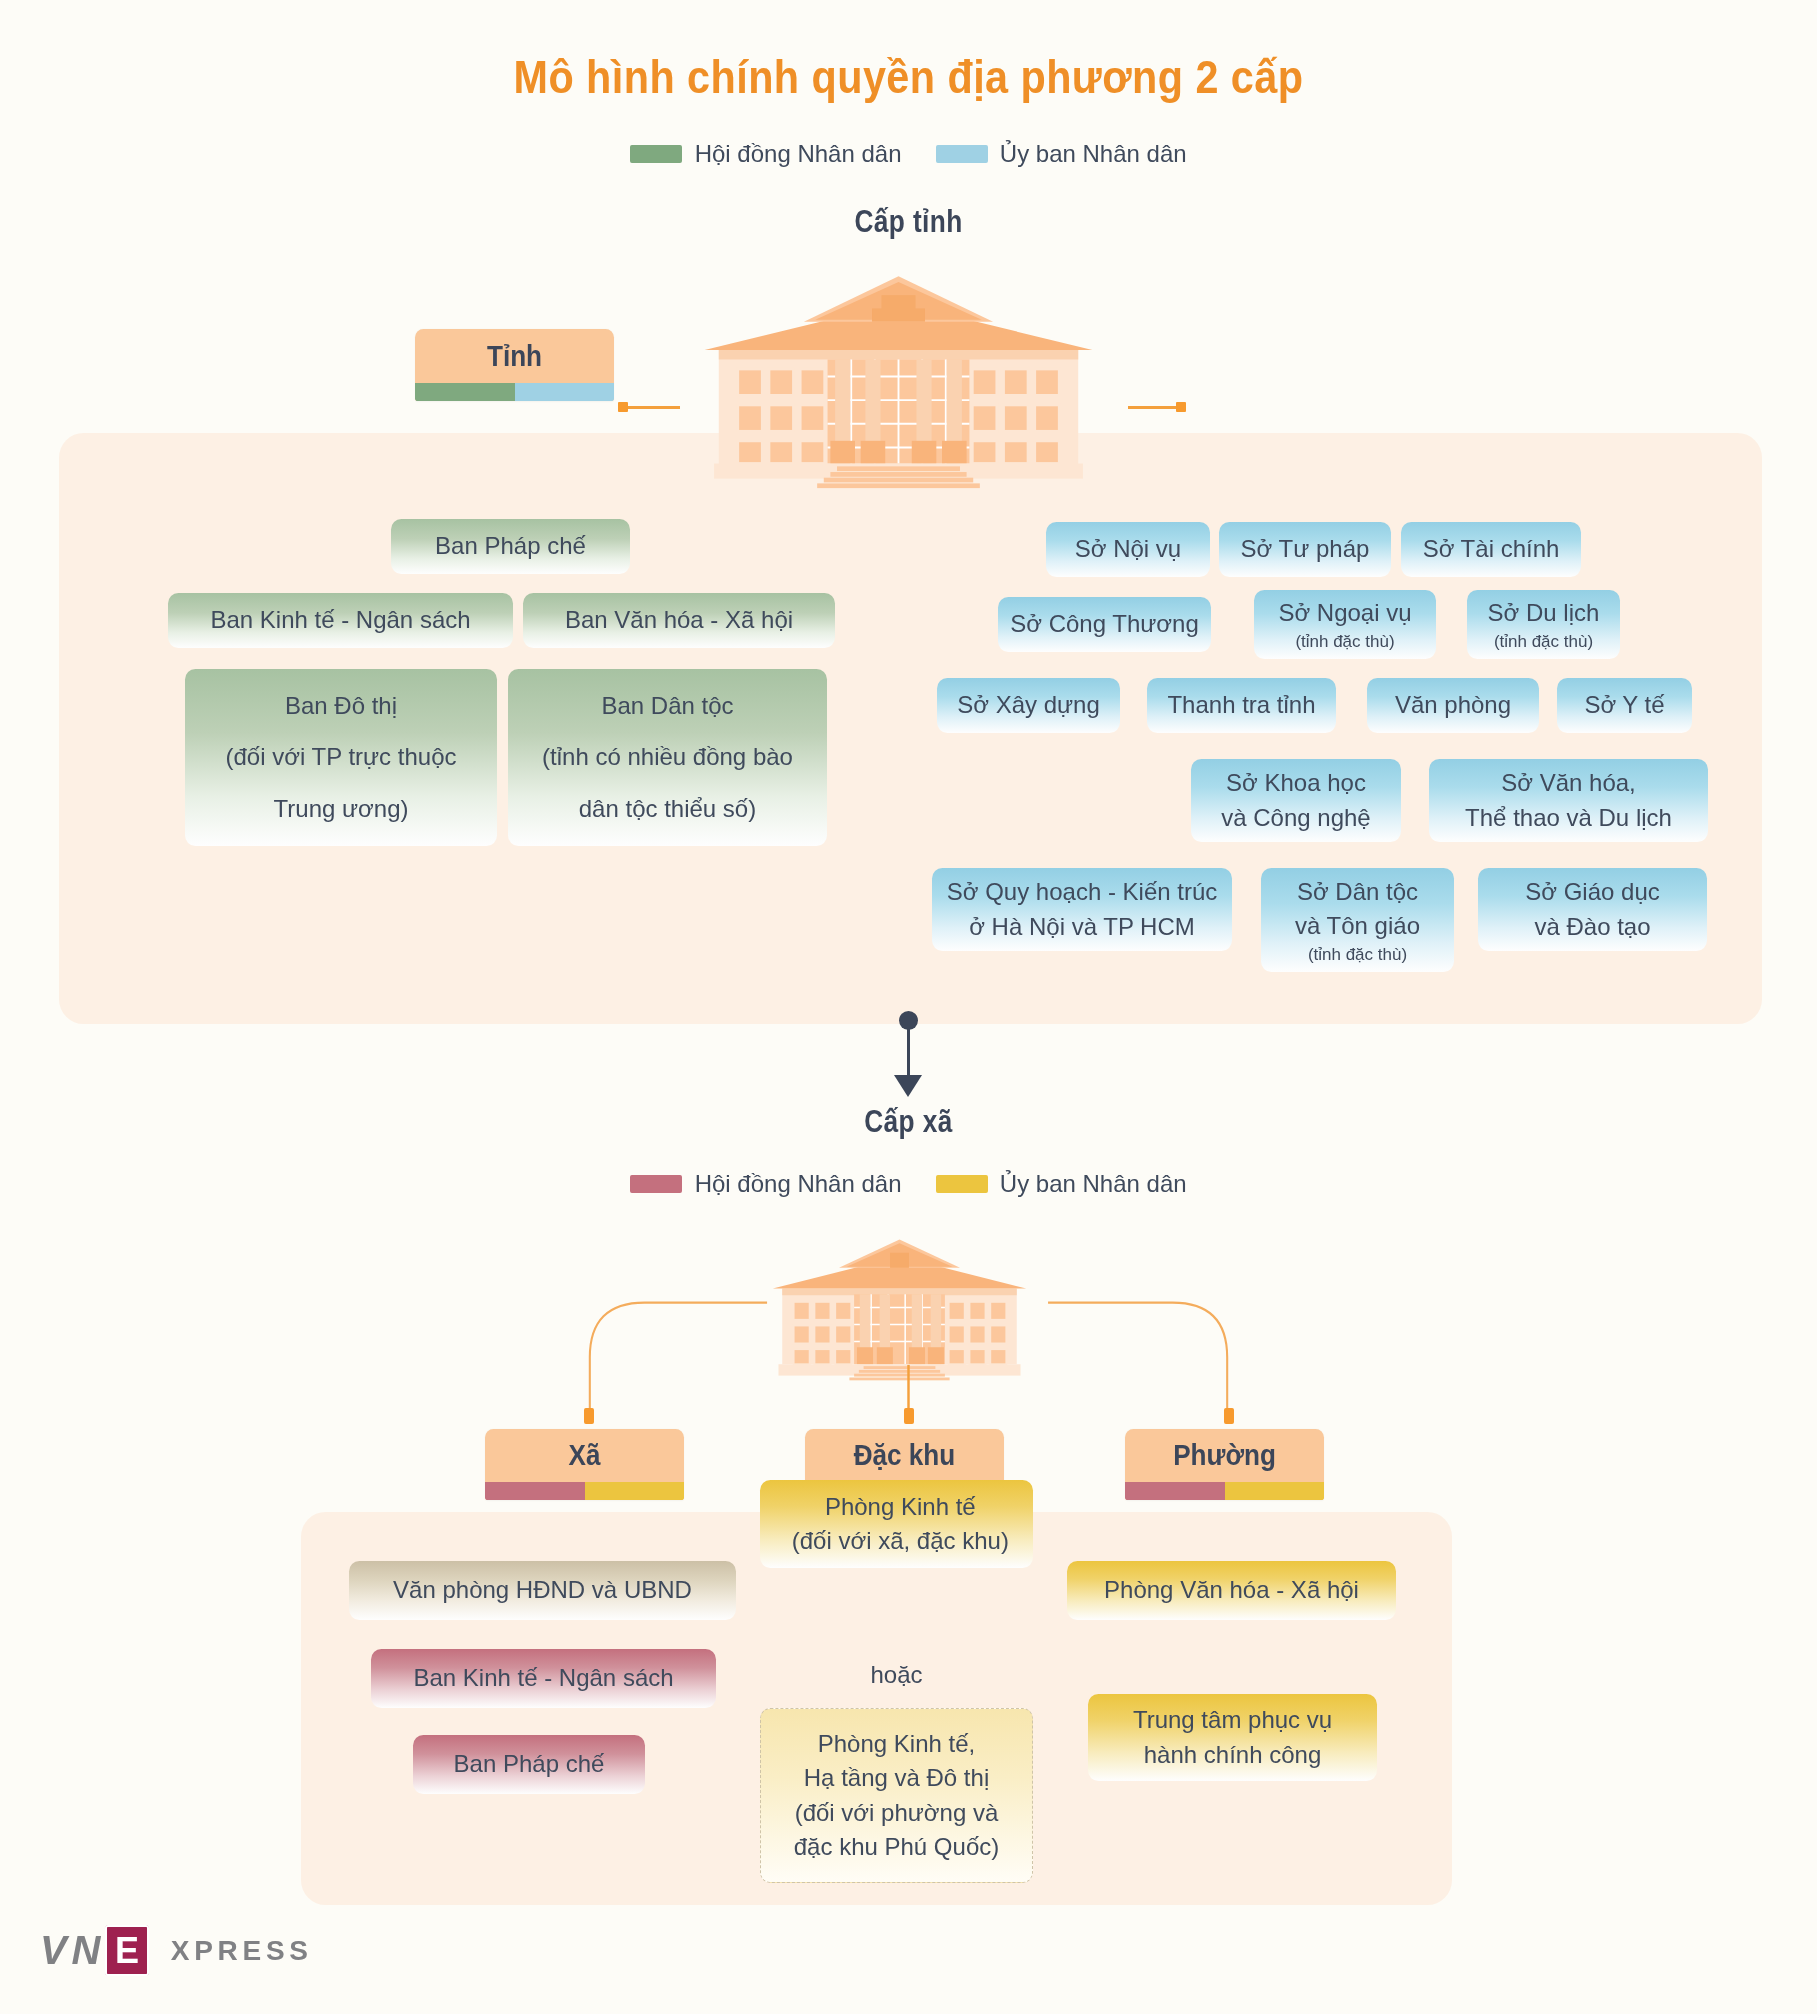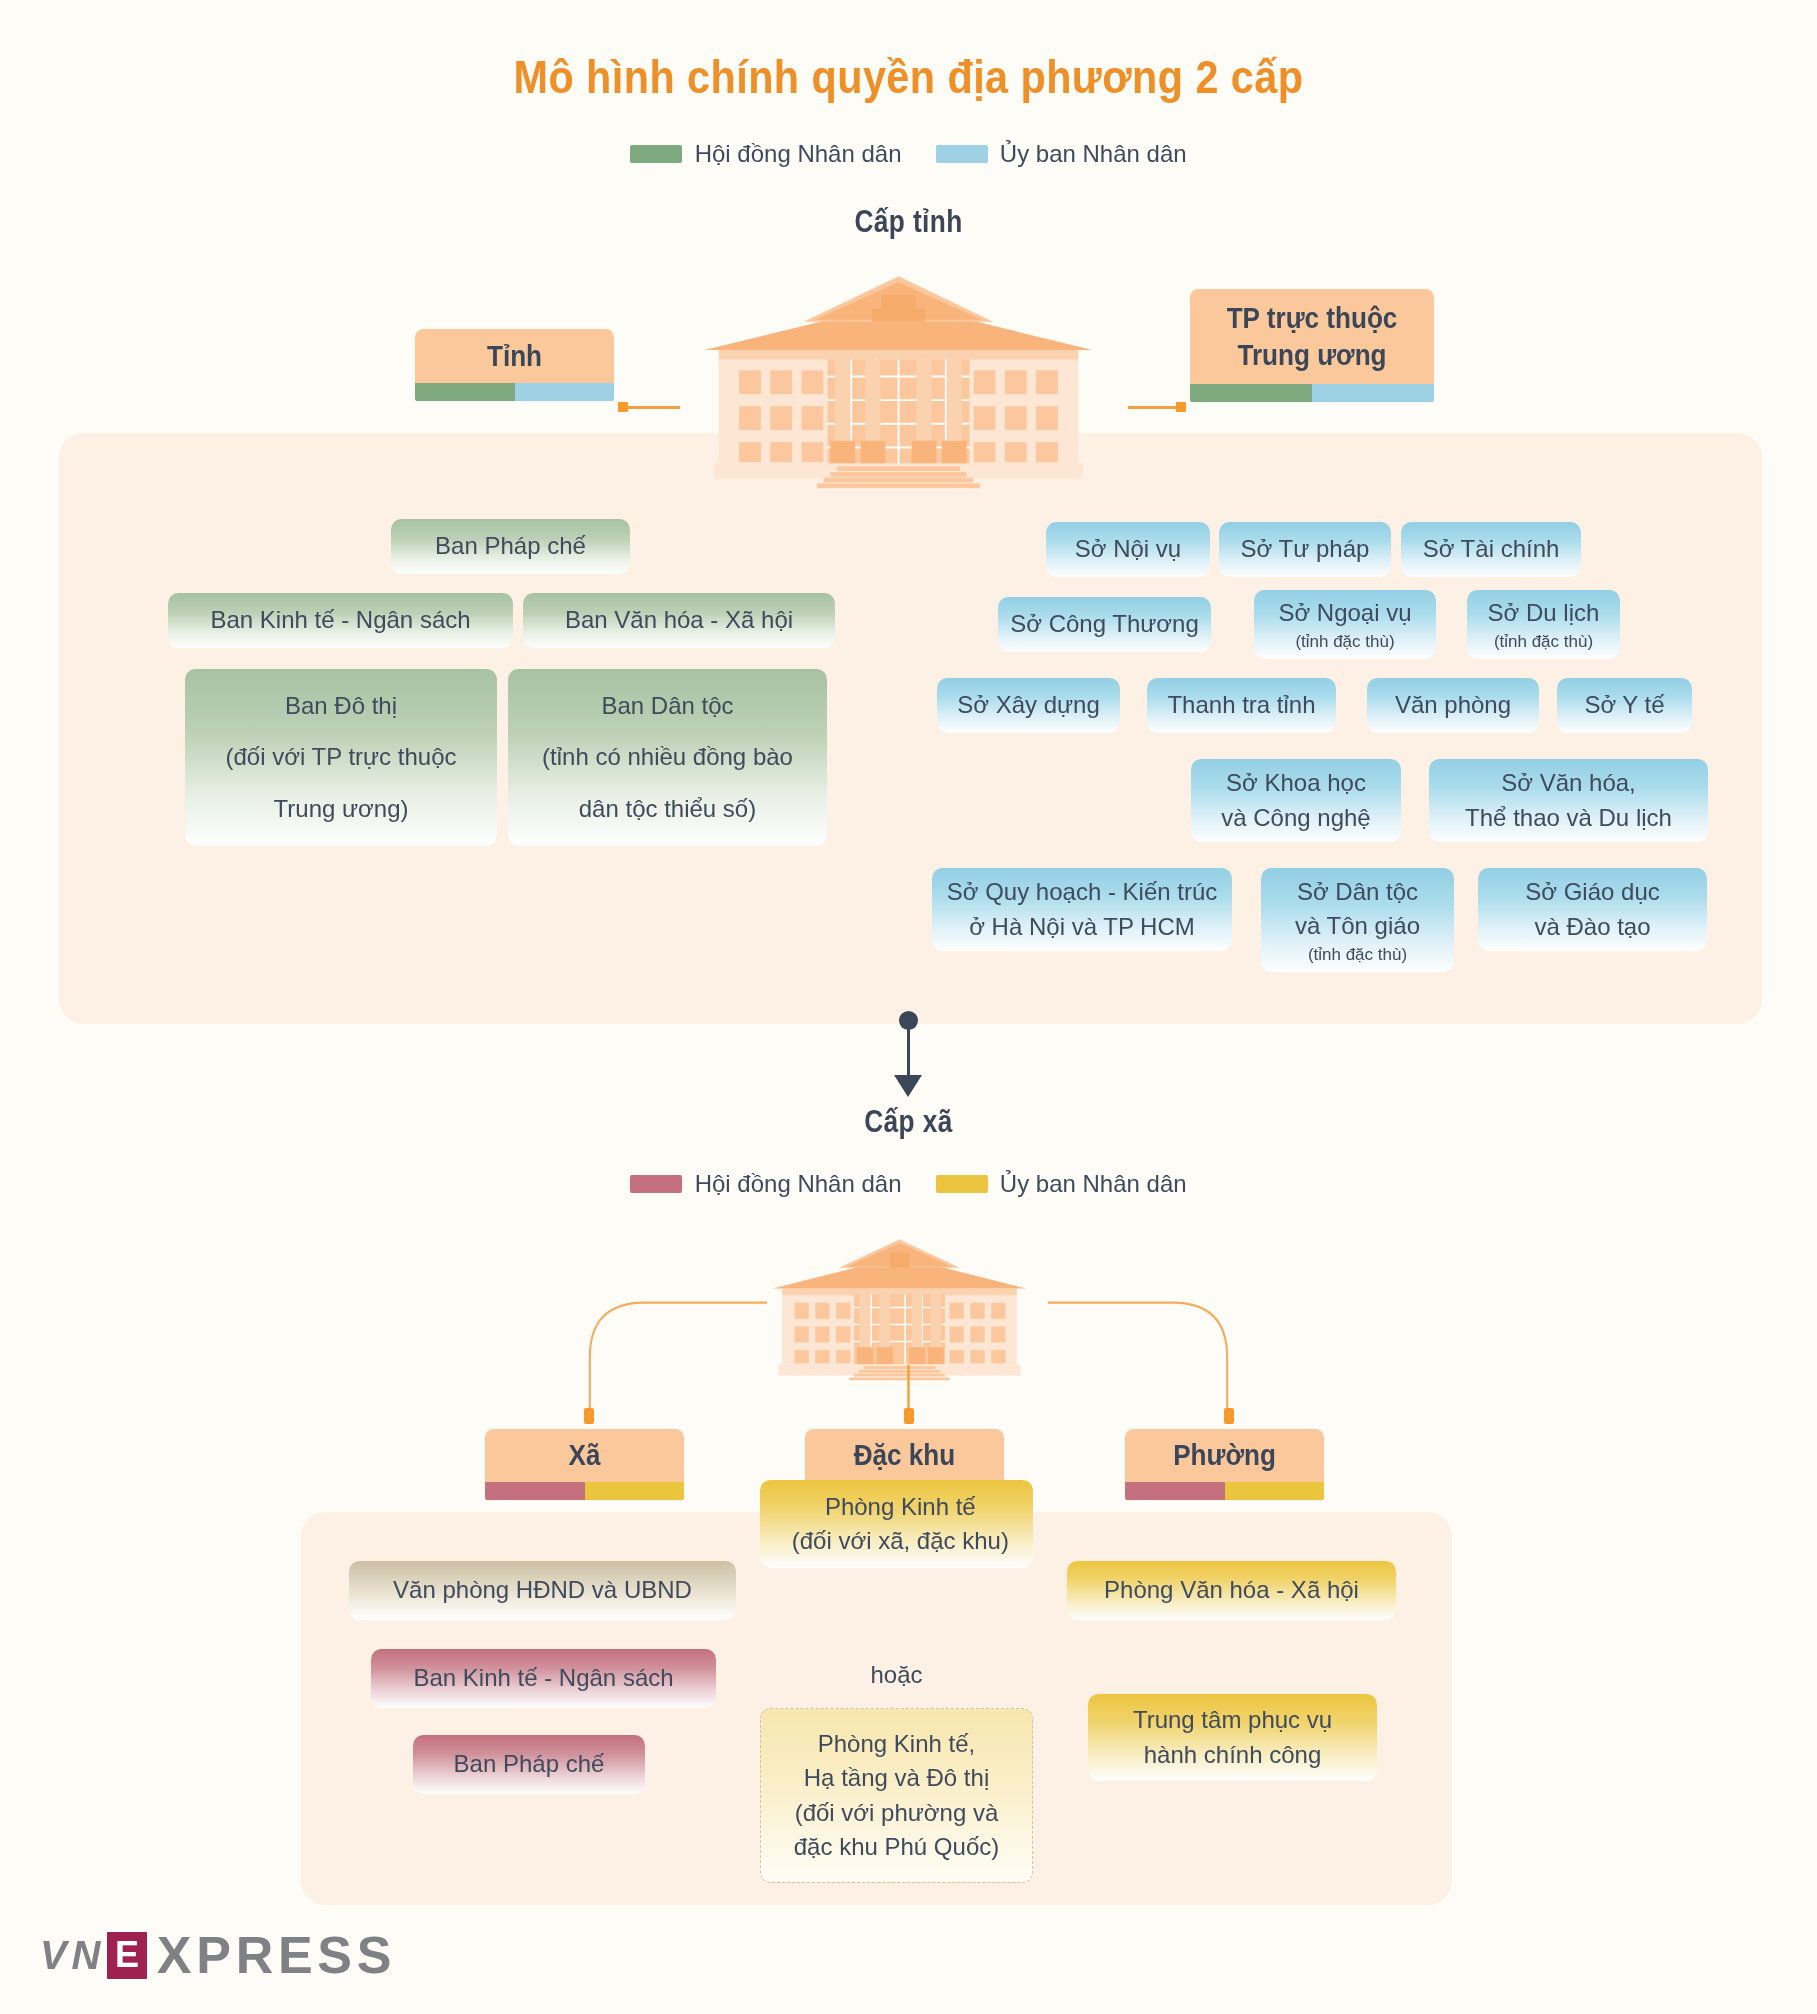--- a/index.html
+++ b/index.html
@@ -277,30 +277,20 @@
   </svg>
 
   <div class="chip" style="left:415px; top:329px; width:199px; height:72px;">
     <div class="chip-text" style="height:54px; font-size:29px;">Tỉnh</div>
     <div class="chip-bar">
       <span style="background:#7fa97f;"></span>
         <span style="background:#9fd1e4;"></span>
     </div>
   </div>
 
-  <div class="chip" style="left:1190px; top:289px; width:244px; height:113px;">
-    <div class="chip-text" style="height:95px; font-size:29px; flex-direction:column; line-height:1.25;">
-      <div>TP trực thuộc</div>
-      <div>Trung ương</div>
-    </div>
-    <div class="chip-bar">
-      <span style="background:#7fa97f;"></span>
-        <span style="background:#9fd1e4;"></span>
-    </div>
-  </div>
 
   <div class="conn-line" style="left:625px; top:406px; width:55px; height:2.8px;"></div>
   <div class="conn-dot" style="left:618px; top:402px;"></div>
   <div class="conn-line" style="left:1128px; top:406px; width:55px; height:2.8px;"></div>
   <div class="conn-dot" style="left:1176px; top:402px;"></div>
 
   <div class="box green" style="left:391px; top:519px; width:239px; height:55px;">
     <div>Ban Pháp chế</div>
   </div>
   <div class="box green" style="left:168px; top:593px; width:345px; height:55px;">
@@ -516,17 +506,17 @@
   <div class="box gold" style="left:1088px; top:1694px; width:289px; height:87px;">
     <div>Trung tâm phục vụ</div>
     <div>hành chính công</div>
   </div>
 
   <div class="logo" style="left:40px; top:1925px;">
     <div class="logo-text" style="font-size:40px;font-style:italic;">VN</div>
     <div class="logo-e" style="width:44px; height:51px; font-size:36px; margin:0 1.9px 0 0;">
       <span>E</span>
     </div>
-    <div class="logo-text" style="font-size:52px; margin-left:6px;">XPRESS</div>
+    <div class="logo-text" style="font-size:28px; margin-left:20px;">XPRESS</div>
   </div>
 
 </div>
 
 
 </body></html>

